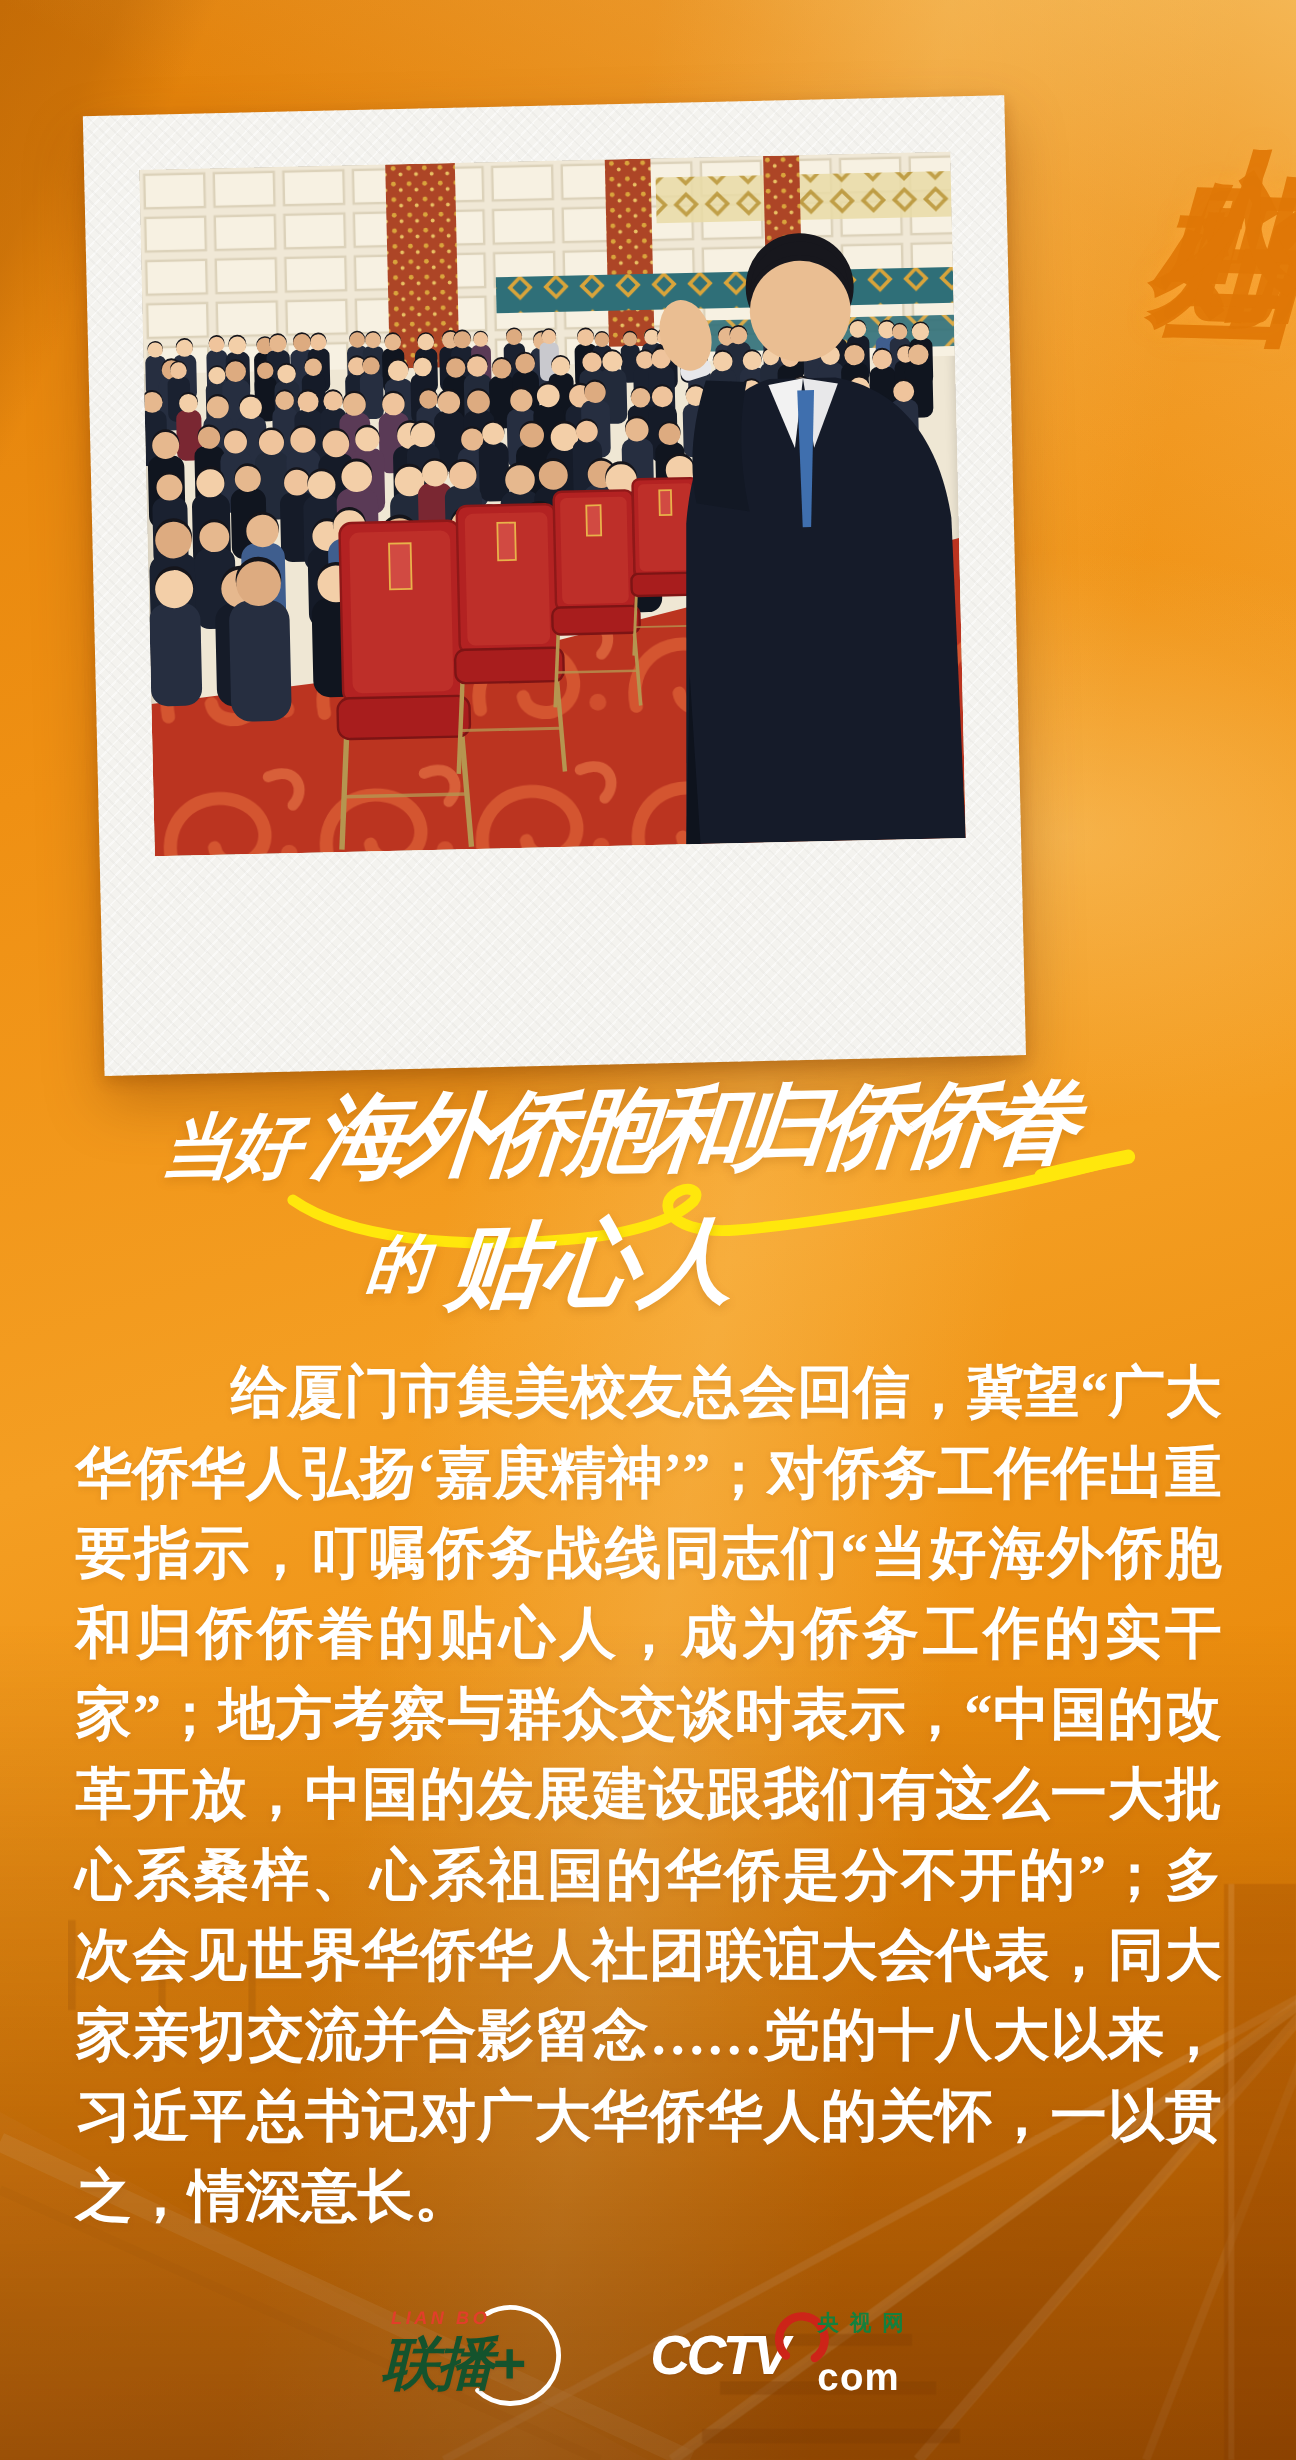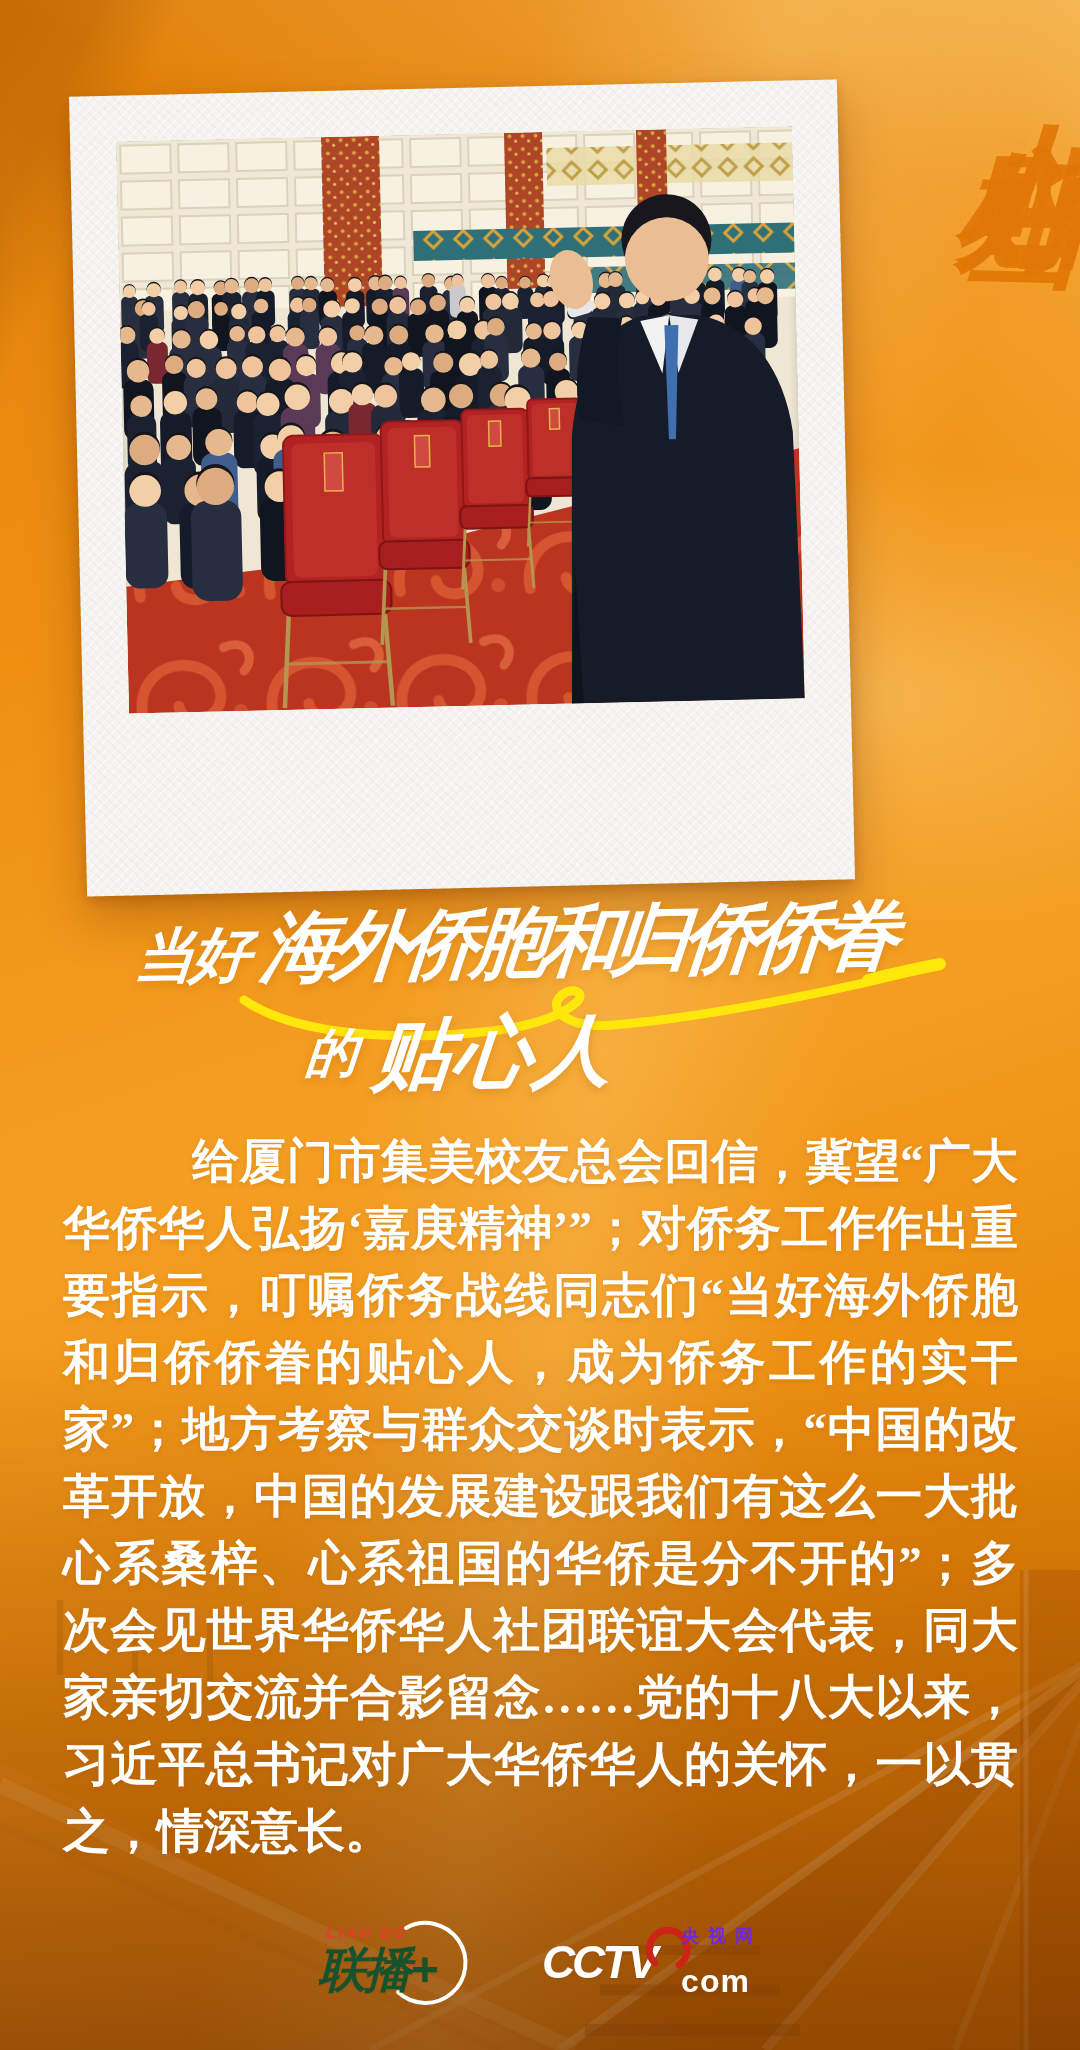--- a/index.html
+++ b/index.html
@@ -48,21 +48,21 @@
   .lianbo-sub{position:absolute;left:8px;top:2px;color:#e23e2a;font-size:15px;font-weight:900;
        font-style:italic;letter-spacing:3px;}
   .lianbo-main{position:absolute;left:0px;top:16px;color:#14532d;font-size:48px;font-weight:900;
        font-style:italic;letter-spacing:-2px;text-shadow:0 1px 2px rgba(120,50,0,.25);}
   .lianbo-arc{position:absolute;left:62px;top:-6px;}
   .logo-cctv{position:relative;display:flex;align-items:center;}
   .cctv-letters{color:#fff;font-size:46px;font-weight:900;font-style:italic;letter-spacing:-3px;
        text-shadow:0 1px 2px rgba(120,50,0,.25);}
   .cctv-swoosh{margin:-26px -14px 0 -12px;}
   .cctv-col{display:flex;flex-direction:column;line-height:1;}
-  .cctv-cn{color:#6d28d9;font-size:18px;font-weight:700;letter-spacing:9px;}
+  .cctv-cn{color:#15803d;font-size:18px;font-weight:700;letter-spacing:9px;}
   .cctv-com{color:#fff;font-size:32px;font-weight:700;letter-spacing:1px;margin-top:20px;}
 </style>
 </head>
 <body>
 
 <div class="layer flare-topleft"></div>
 <div class="layer flare-topright"></div>
 <div class="layer flare-mid"></div>
 <div class="layer flare-sheen"></div>
 

